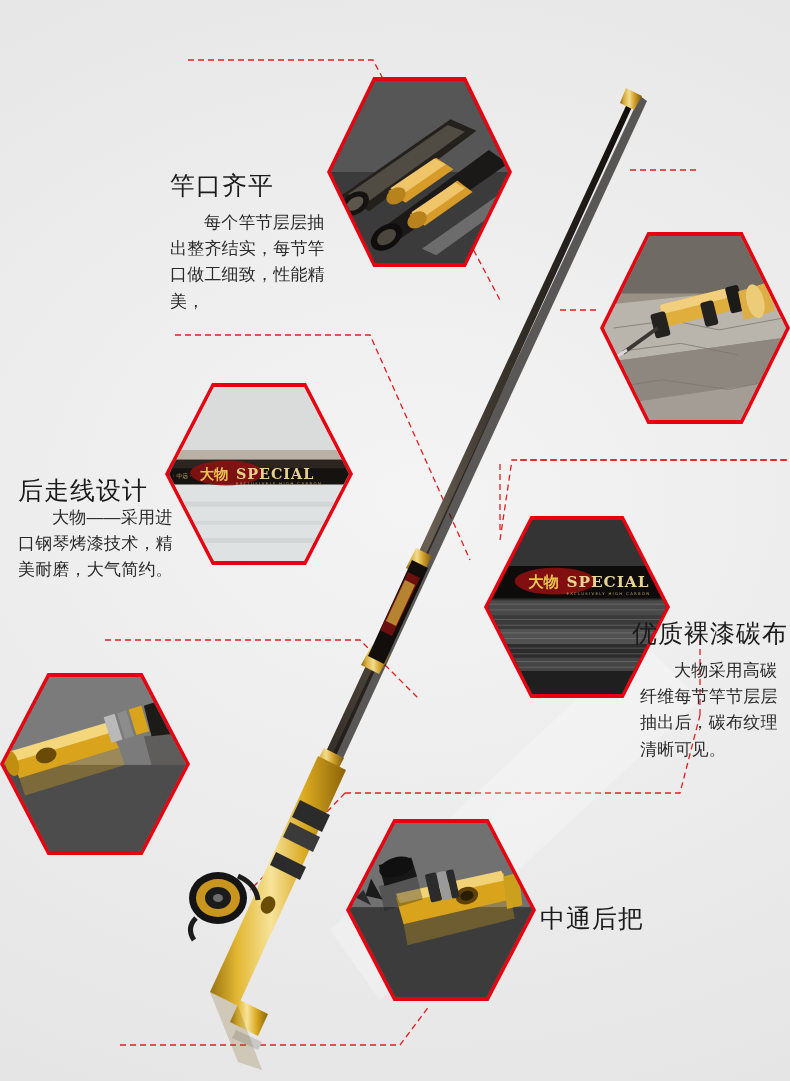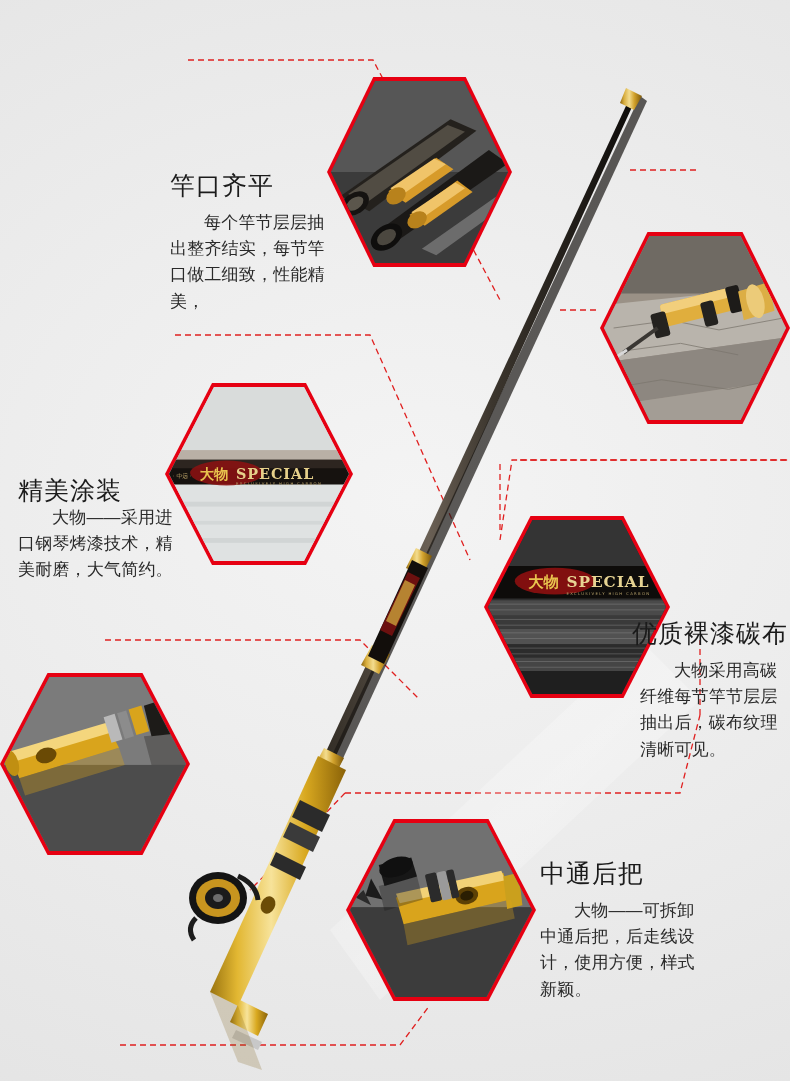--- a/index.html
+++ b/index.html
@@ -327,33 +327,30 @@
   </div>
 
   <div class="block" style="left:170px;top:172px;width:160px;">
     <div class="blk-title">竿口齐平</div>
     <div class="blk-body" style="margin-top:10px;">
       <span class="ind"></span><span>每个竿节层层抽出整齐结实，每节竿口做工细致，性能精美，</span>
     </div>
   </div>
 
   <div class="block" style="left:18px;top:477px;width:168px;">
-    <div class="blk-title">精美涂装</div>
+    <div class="blk-title">后走线设计</div>
     <div class="blk-body" style="">
       <span class="ind"></span><span>大物——采用进口钢琴烤漆技术，精美耐磨，大气简约。</span>
     </div>
   </div>
 
   <div class="block" style="left:640px;top:620px;width:160px;">
     <div class="blk-title" style="margin-left:-8px;">优质裸漆碳布</div>
     <div class="blk-body" style="margin-top:10px;width:152px;">
       <span class="ind"></span><span>大物采用高碳纤维每节竿节层层抽出后，碳布纹理清晰可见。</span>
     </div>
   </div>
 
-  <div class="block" style="left:540px;top:860px;width:162px;">
+  <div class="block" style="left:540px;top:905px;width:162px;">
     <div class="blk-title">中通后把</div>
-    <div class="blk-body" style="margin-top:10px;">
-      <span class="ind"></span><span>大物——可拆卸中通后把，后走线设计，使用方便，样式新颖。</span>
-    </div>
   </div>
 
 </div>
 
 </body></html>

